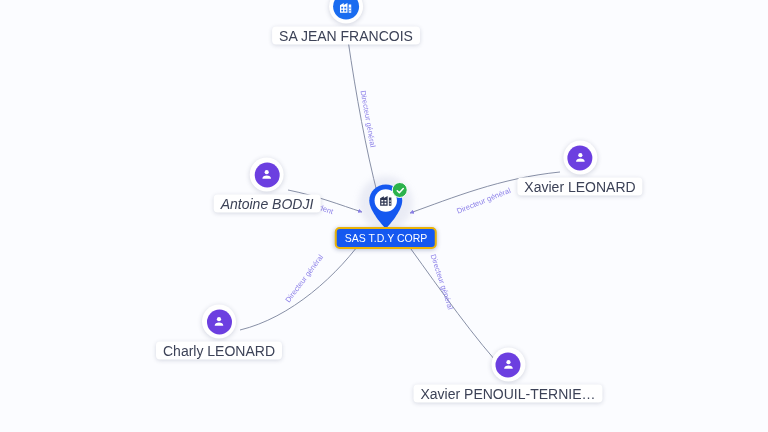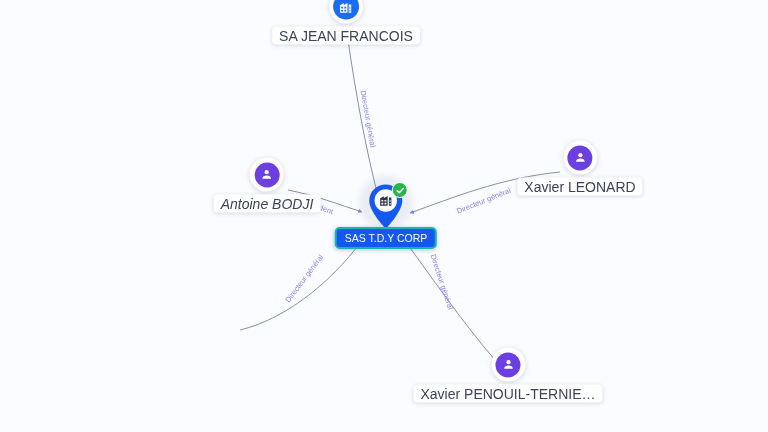--- a/index.html
+++ b/index.html
@@ -143,21 +143,21 @@
     position: relative;
     margin-top: -6px;
     background: #1558f0;
     color: #ffffff;
     font-size: 10.5px;
     line-height: 12px;
     font-weight: 400;
     white-space: nowrap;
     padding: 3px 8px;
     border-radius: 5px;
-    border: 2px solid #14b8a6;
+    border: 2px solid #eab308;
     box-shadow: 0 1px 4px rgba(30,50,110,0.30);
   }
 
   
   .edge-label {
     position: absolute;
     color: #8b7fe8;
     font-size: 7.5px;
     line-height: 9px;
     white-space: nowrap;
@@ -226,20 +226,31 @@
       <div class="person-disc">
         <svg width="14" height="14" viewBox="0 0 24 24" fill="#ffffff">
           <circle cx="12" cy="8" r="3.6"></circle>
           <path d="M4.6 19.4c0-3.6 3.3-5.6 7.4-5.6s7.4 2 7.4 5.6H4.6z"></path>
         </svg>
       </div>
     </div>
     <div class="node-label">Xavier LEONARD</div>
   </div>
 
+  <div class="node" style="left:219px; top:332px;">
+    <div class="person-ring">
+      <div class="person-disc">
+        <svg width="14" height="14" viewBox="0 0 24 24" fill="#ffffff">
+          <circle cx="12" cy="8" r="3.6"></circle>
+          <path d="M4.6 19.4c0-3.6 3.3-5.6 7.4-5.6s7.4 2 7.4 5.6H4.6z"></path>
+        </svg>
+      </div>
+    </div>
+    <div class="node-label">Charly LEONARD</div>
+  </div>
 
   <div class="node" style="left:508px; top:375px;">
     <div class="person-ring">
       <div class="person-disc">
         <svg width="14" height="14" viewBox="0 0 24 24" fill="#ffffff">
           <circle cx="12" cy="8" r="3.6"></circle>
           <path d="M4.6 19.4c0-3.6 3.3-5.6 7.4-5.6s7.4 2 7.4 5.6H4.6z"></path>
         </svg>
       </div>
     </div>

